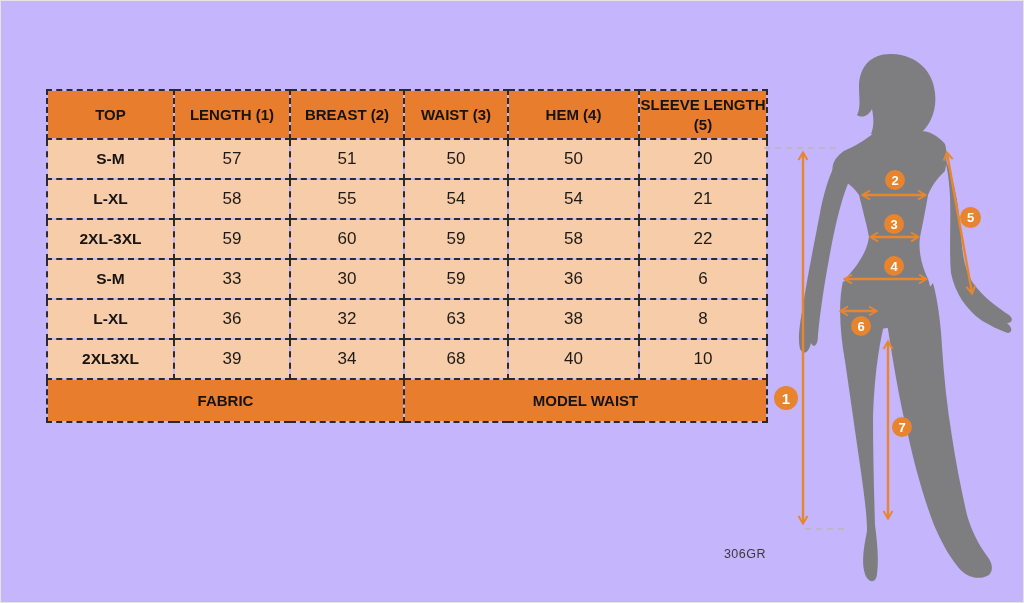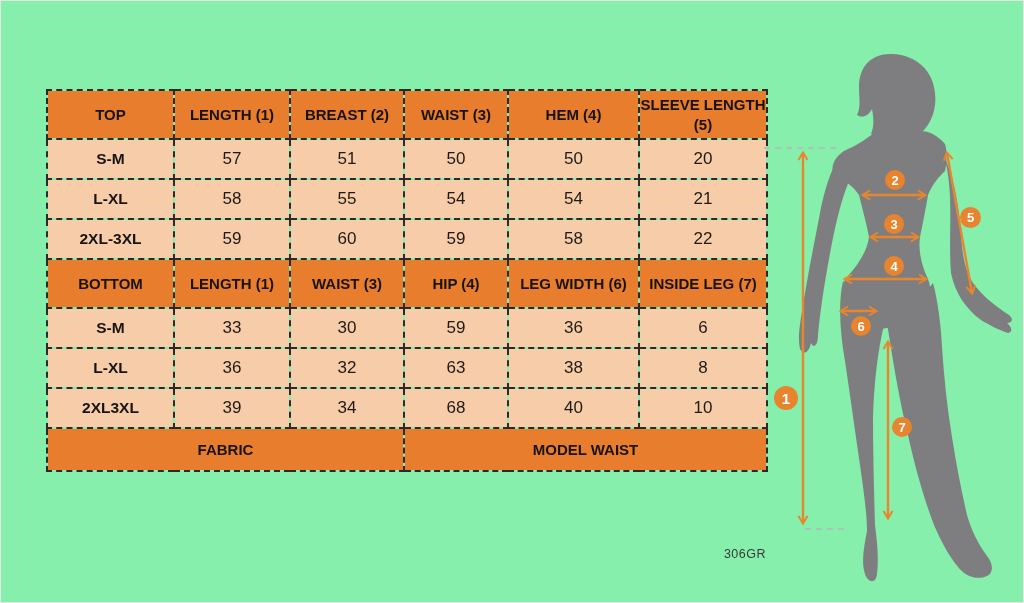--- a/index.html
+++ b/index.html
@@ -1,17 +1,17 @@
 <!DOCTYPE html>
 <html><head>
 <meta charset="utf-8">
 <style>
   html,body { margin:0; padding:0; background:#ffffff; }
   .canvas {
-    position:relative; width:1024px; height:603px; background:#86efac;
+    position:relative; width:1024px; height:603px; background:#c4b5fd;
     font-family:"Liberation Sans", sans-serif; overflow:hidden;
     border:1px solid #e4e4e4; box-sizing:border-box;
   }
 
   
   table.size-chart {
     position:absolute; left:45px; top:88px; width:720px;
     border-collapse:collapse; table-layout:fixed;
   }
   table.size-chart th, table.size-chart td {
@@ -86,28 +86,20 @@
 
     <tr class="r-data">
       <td class="size">2XL-3XL</td>
       <td class="cell">59</td>
       <td class="cell">60</td>
       <td class="cell">59</td>
       <td class="cell">58</td>
       <td class="cell">22</td>
     </tr>
 
-    <tr class="r-head">
-      <th class="hdr">BOTTOM</th>
-      <th class="hdr">LENGTH (1)</th>
-      <th class="hdr">WAIST (3)</th>
-      <th class="hdr">HIP (4)</th>
-      <th class="hdr">LEG WIDTH (6)</th>
-      <th class="hdr">INSIDE LEG (7)</th>
-    </tr>
 
     <tr class="r-data">
       <td class="size">S-M</td>
       <td class="cell">33</td>
       <td class="cell">30</td>
       <td class="cell">59</td>
       <td class="cell">36</td>
       <td class="cell">6</td>
     </tr>
 

